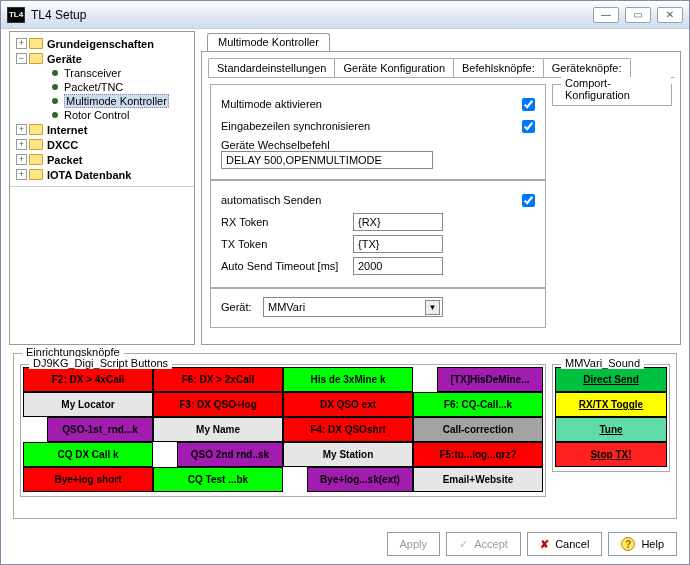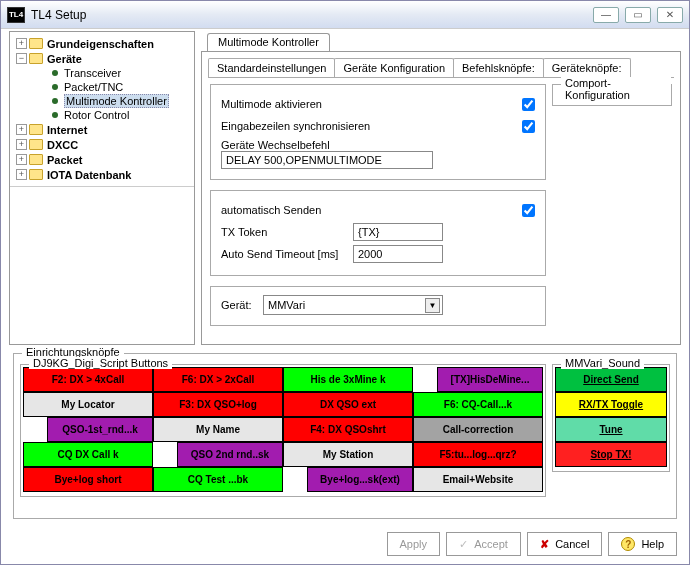--- a/index.html
+++ b/index.html
@@ -35,21 +35,21 @@
   .outer-tab { position:absolute; top:2px; left:6px; background:#fff; border:1px solid #999; border-bottom:none;
     padding:2px 10px 3px; border-radius:3px 3px 0 0; font-size:11px; z-index:2;}
   .outer-panel { position:absolute; top:20px; left:0; right:0; bottom:0; border:1px solid #999; background:#fff;}
   .subtabs { display:flex; padding:6px 6px 0 6px; font-size:11px; }
   .subtab { padding:3px 8px; border:1px solid #aaa; border-bottom:none; margin-right:0px; background:#fff;
     border-radius:2px 2px 0 0; cursor:pointer; }
   .subtab:not(:first-child){ margin-left:-1px;}
   .subtabs-line { border-bottom:1px solid #aaa; margin:0 6px; }
 
   .form-area { position:relative; padding:6px 8px 8px 8px; }
-  .gbox { border:1px solid #aaa; position:relative; padding:8px 10px 10px 10px; margin-bottom:10px; }
+  .gbox { border:1px solid #aaa; position:relative; padding:8px 10px 10px 10px; }
   .gbox.legendless{ }
   .g-legend { position:absolute; top:-8px; left:8px; background:#fff; padding:0 4px; font-size:11px; }
   .row { display:flex; align-items:center; height:22px; }
   .row .lbl { flex:1; }
   .chk { width:13px; height:13px; }
   .field-lbl { width:132px; }
   .txt { border:1px solid #888; height:18px; padding:3px 4px; font-family:inherit; font-size:11px; background:#fff; }
   .txt.wide{ width:212px; }
   .txt.small{ width:90px; }
   .txt.med{ width:90px; }
@@ -188,20 +188,24 @@
             <div style="margin-top:2px;">
               <div>Geräte Wechselbefehl</div>
               <input class="txt wide" value="DELAY 500,OPENMULTIMODE" style="">
             </div>
           </div>
 
           <div class="gbox legendless" style="width:336px;">
             <div class="row">
               <span class="lbl">automatisch Senden</span>
               <input type="checkbox" class="chk" checked="" style="">
+            </div>
+            <div class="row">
+              <span class="field-lbl">RX Token</span>
+              <input class="txt small" value="{RX}" style="">
             </div>
             <div class="row">
               <span class="field-lbl">TX Token</span>
               <input class="txt small" value="{TX}" style="">
             </div>
             <div class="row">
               <span class="field-lbl">Auto Send Timeout [ms]</span>
               <input class="txt med" value="2000" style="">
             </div>
           </div>

